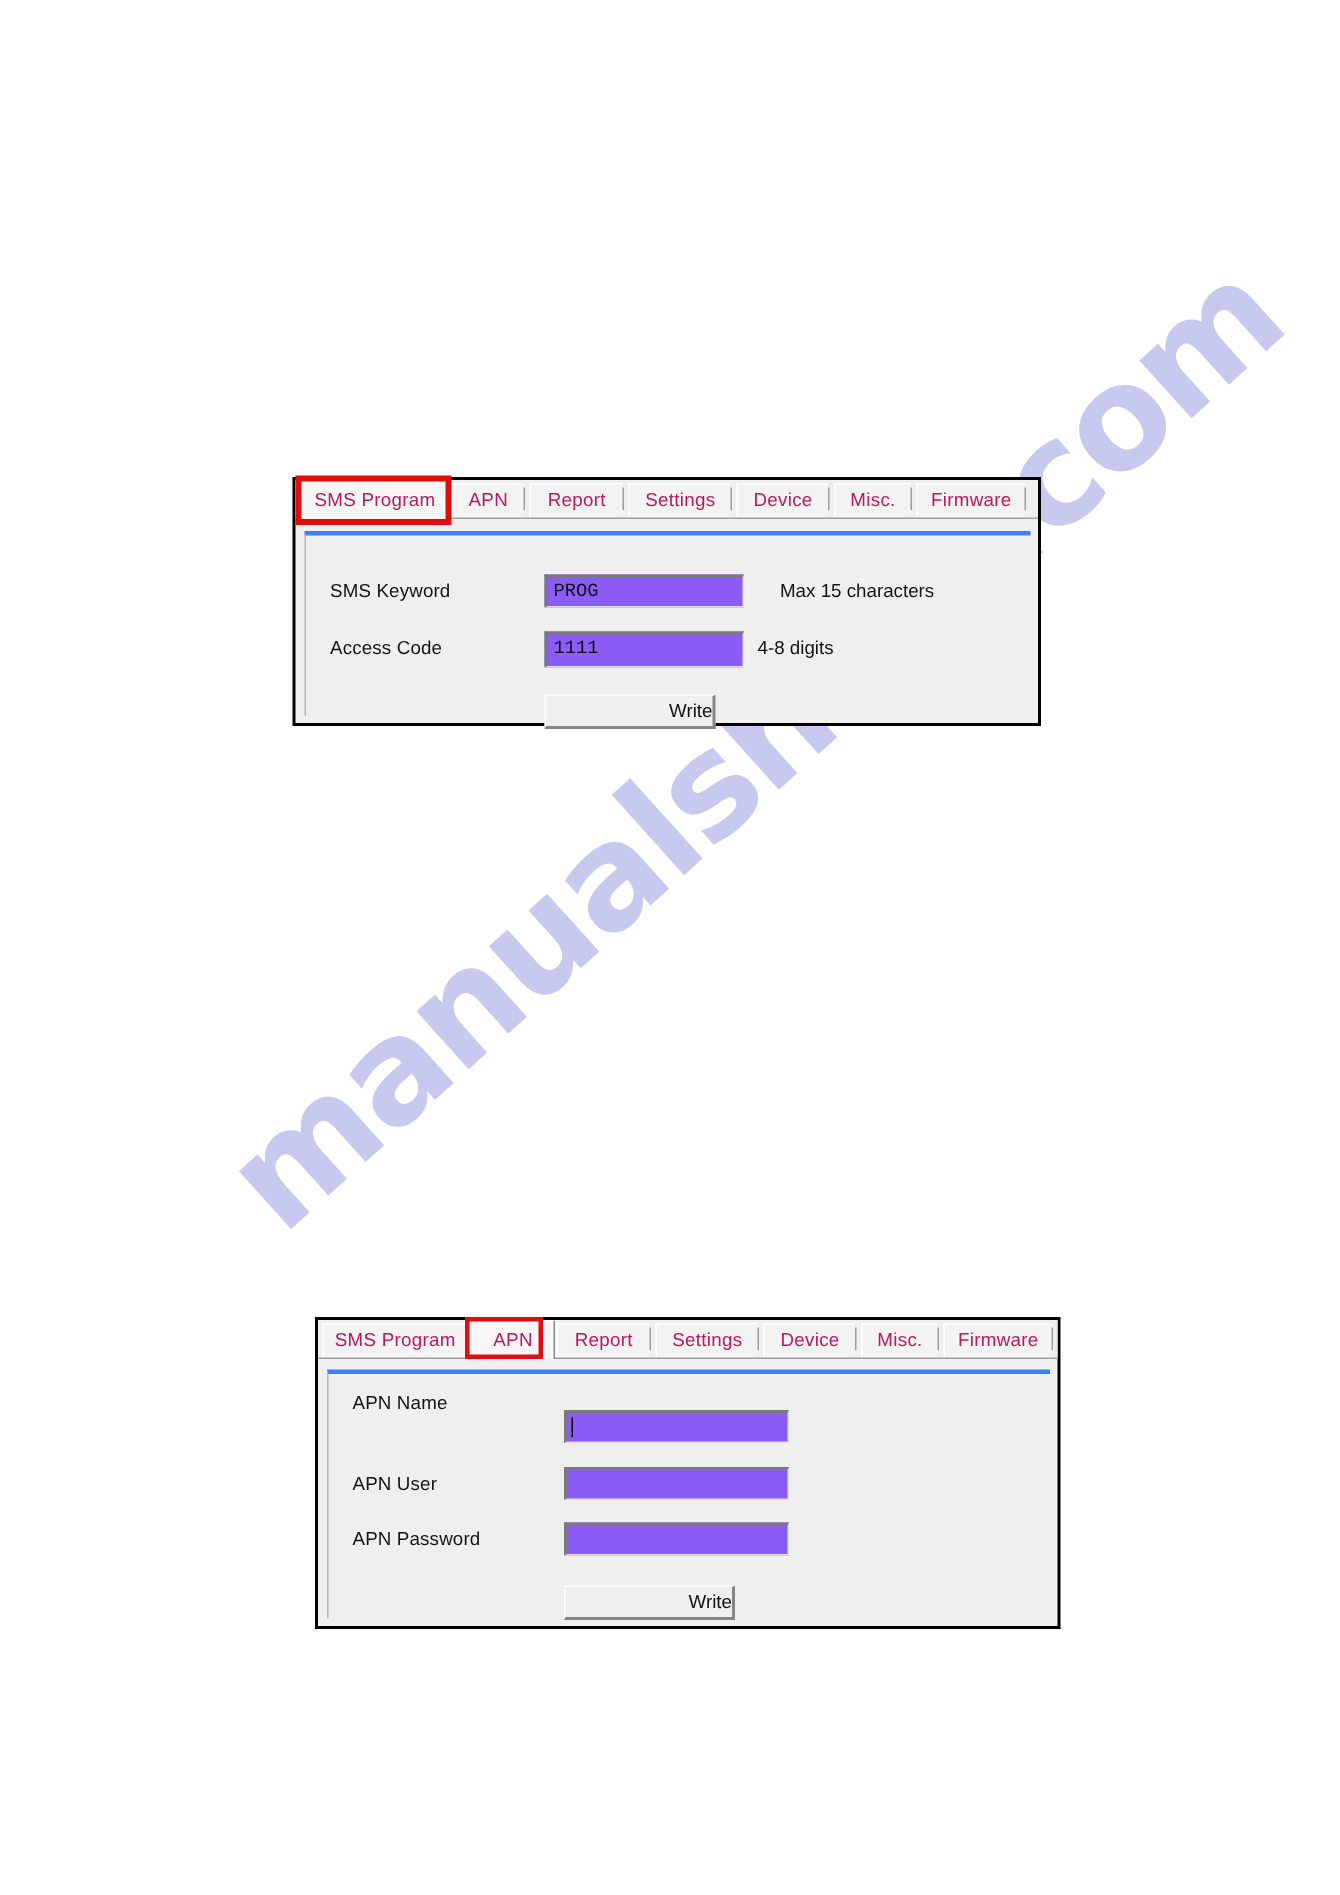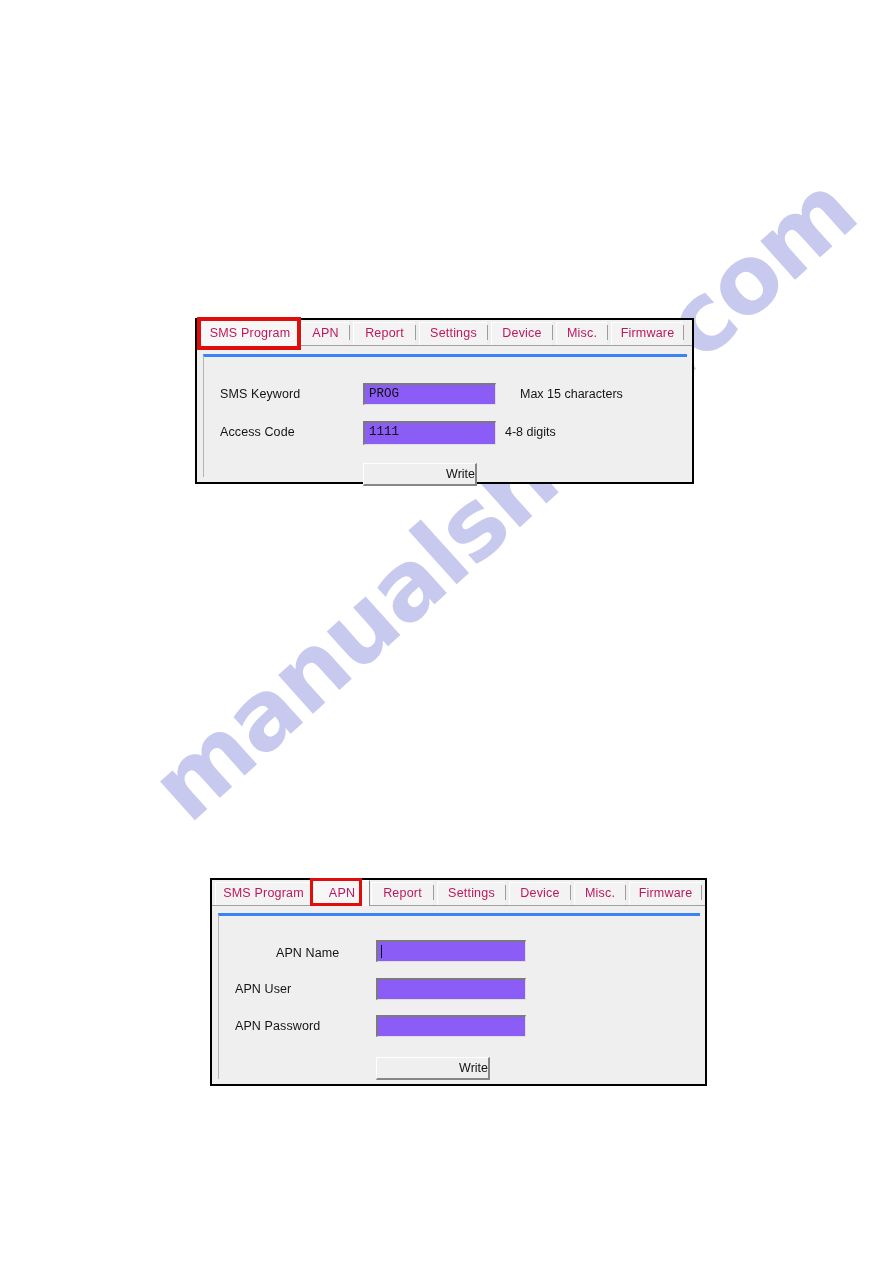--- a/index.html
+++ b/index.html
@@ -250,21 +250,21 @@
       <div class="tabsep" style="left:413px;"></div>
 
       <div class="tab" style="left:417px; width:72px; border-right:none;">Firmware</div>
       <div class="tabsep" style="left:489px;"></div>
 
       <div class="tabline" style="top:25px;"></div>
     </div>
 
     <div class="panel-body" style="top:33px; left:6px; right:5px; bottom:5px;">
 
-      <div class="field-label" style="left:16px; top:30px;margin-left:41px;">APN Name</div>
+      <div class="field-label" style="left:16px; top:12px;">APN Name</div>
       <div class="textbox caret" style="left:157px; top:24px; width:150px; height:22px;"></div>
 
       <div class="field-label" style="left:16px; top:66px;">APN User</div>
       <div class="textbox" style="left:157px; top:62px; width:150px; height:22px;"></div>
 
       <div class="field-label" style="left:16px; top:103px;">APN Password</div>
       <div class="textbox" style="left:157px; top:99px; width:150px; height:22px;"></div>
 
       <div class="btn" style="left:157px; top:141px; width:114px; height:23px; line-height:21px;">Write</div>
     </div>

